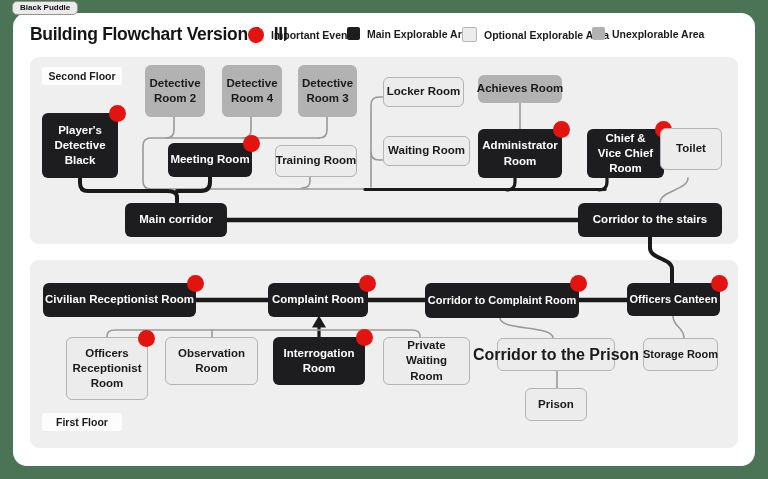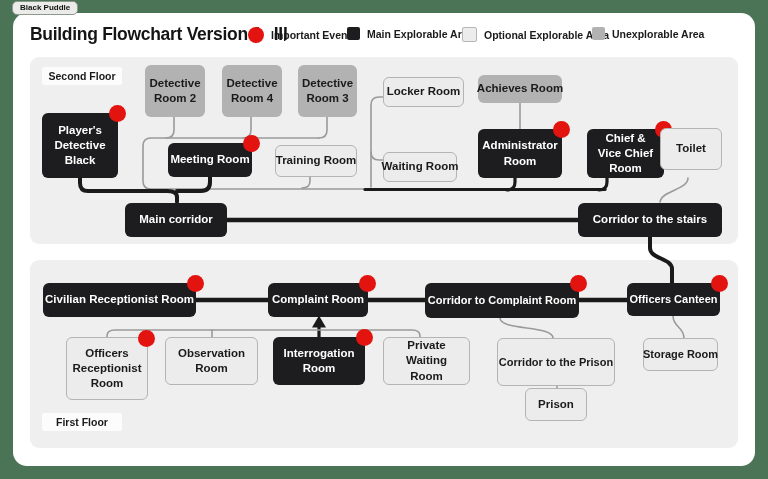--- a/index.html
+++ b/index.html
@@ -143,21 +143,21 @@
     </div>
 
   <div class="node n-opt nw" style="left:275px;top:145px;width:82px;height:32px;">
     <span class="lbl">Training Room</span>
     </div>
 
   <div class="node n-opt nw" style="left:383px;top:77px;width:81px;height:30px;">
     <span class="lbl">Locker Room</span>
     </div>
 
-  <div class="node n-opt nw" style="left:383px;top:152px;width:74px;height:30px;">
+  <div class="node n-opt nw" style="left:383px;top:136px;width:87px;height:30px;">
     <span class="lbl">Waiting Room</span>
     </div>
 
   <div class="node n-unexp nw" style="left:478px;top:75px;width:84px;height:28px;">
     <span class="lbl">Achieves Room</span>
     </div>
 
   <div class="node n-main" style="left:478px;top:129px;width:84px;height:49px;">
     <span class="dot"></span>
     <span class="lbl">Administrator Room</span>
@@ -211,21 +211,21 @@
 
   <div class="node n-main" style="left:273px;top:337px;width:92px;height:48px;">
     <span class="dot"></span>
     <span class="lbl">Interrogation Room</span>
     </div>
 
   <div class="node n-opt" style="left:383px;top:337px;width:87px;height:48px;">
     <span class="lbl">Private Waiting Room</span>
     </div>
 
-  <div class="node n-opt nw" style="left:497px;top:338px;width:118px;height:48px;font-size:11px;">
+  <div class="node n-opt nw" style="left:497px;top:338px;width:118px;height:33px;font-size:16px;">
     <span class="lbl">Corridor to the Prison</span>
     </div>
 
   <div class="node n-opt nw" style="left:525px;top:388px;width:62px;height:33px;">
     <span class="lbl">Prison</span>
     </div>
 
   <div class="node n-opt nw" style="left:643px;top:338px;width:75px;height:33px;font-size:11px;">
     <span class="lbl">Storage Room</span>
     </div>

